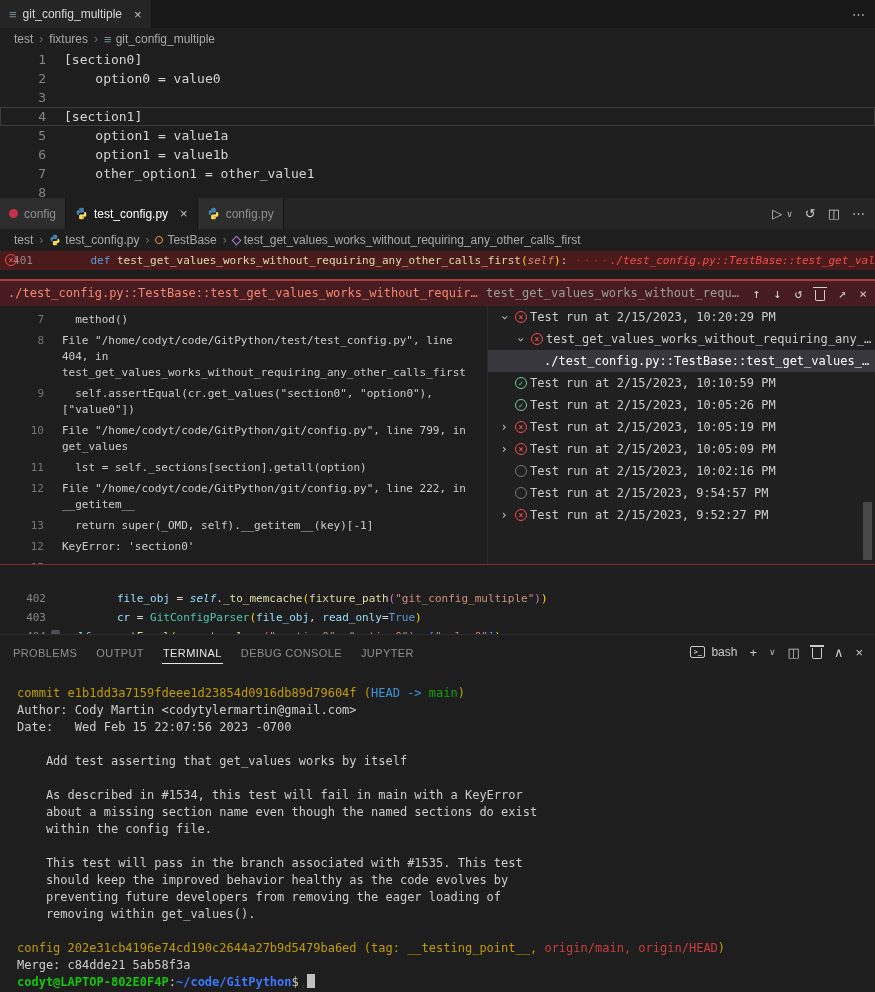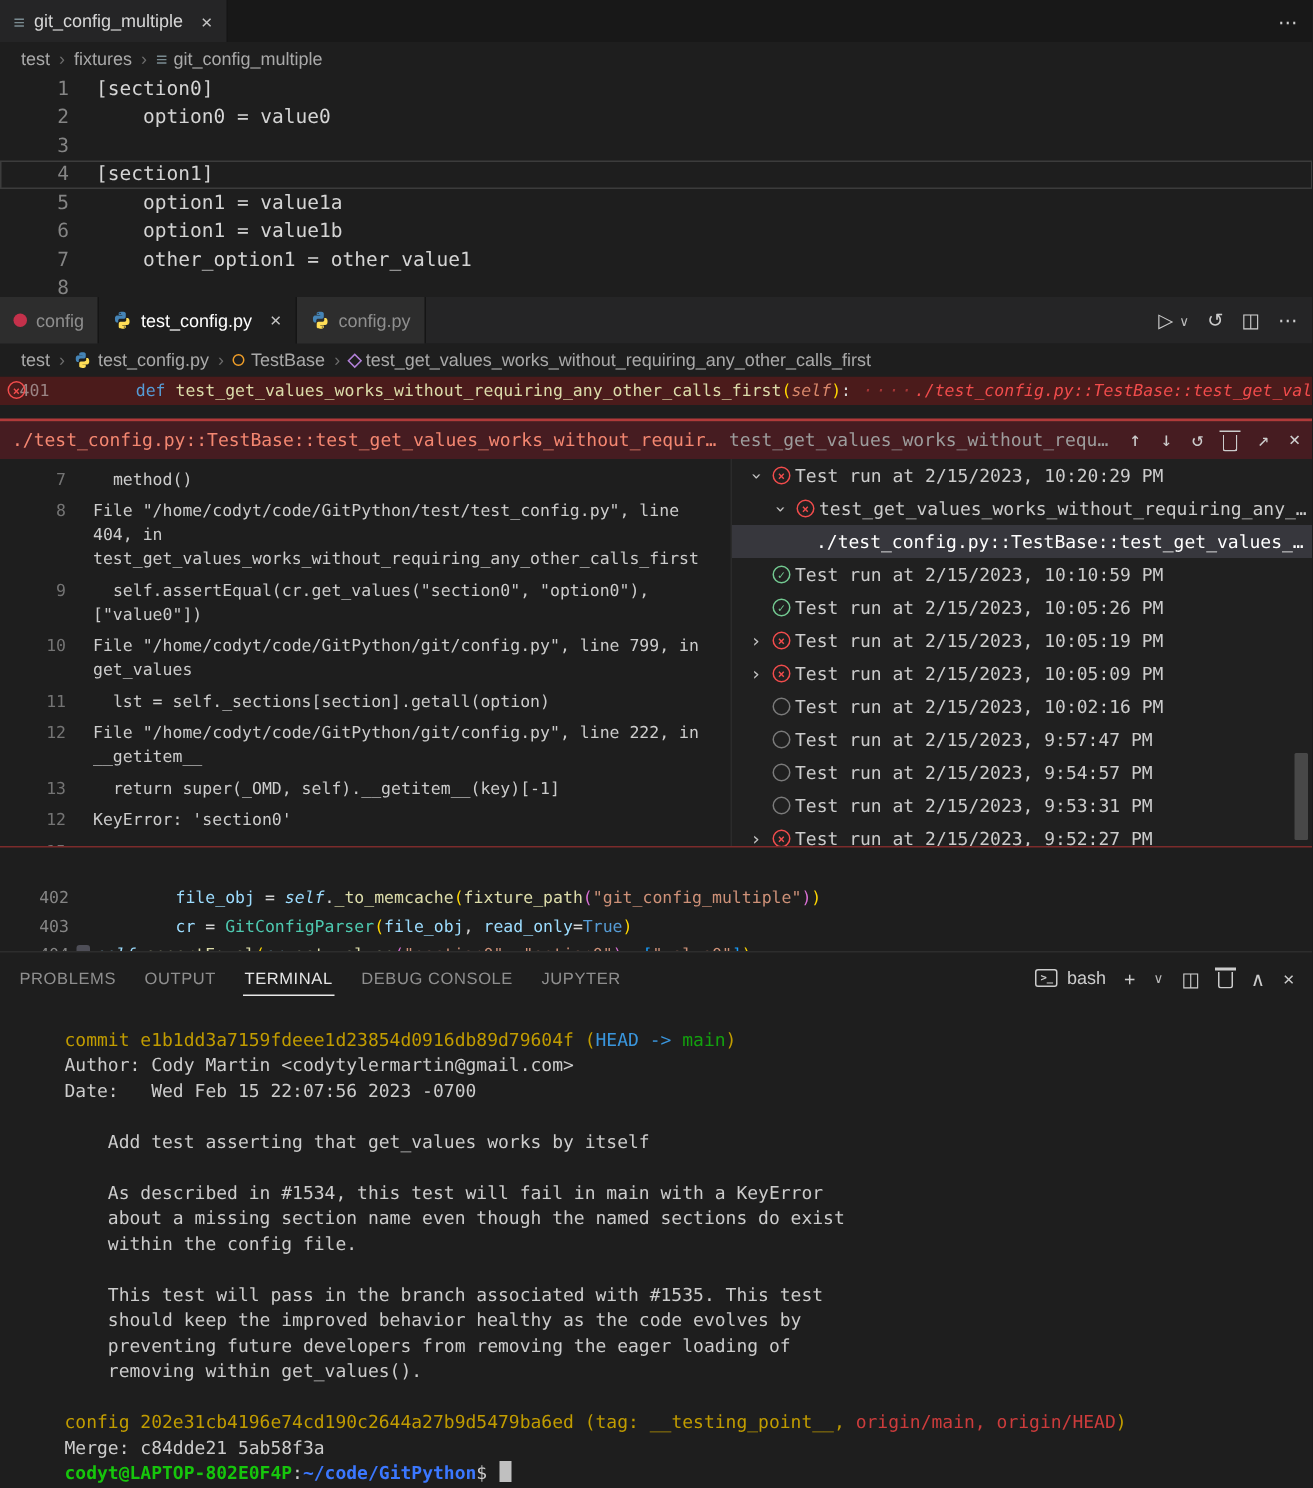--- a/index.html
+++ b/index.html
@@ -80,21 +80,21 @@
   .panel-header{display:flex;align-items:center;height:34px;padding:0 12px;flex:none}
   .ptab{font-size:11px;letter-spacing:.4px;color:#8f8f8f;margin-right:17px;padding:6px 1px 4px;border-bottom:1px solid transparent;text-transform:uppercase}
   .ptab.active{color:#e7e7e7;border-bottom-color:#e7e7e7}
   .panel-actions{margin-left:auto;display:flex;align-items:center;gap:12px;color:#cccccc;font-size:13px}
   .shell-item{display:flex;align-items:center;gap:6px;font-size:12px;color:#cccccc}
   .term-glyph{width:15px;height:12px;border:1px solid #cccccc;border-radius:2px;font:bold 7px/10px "DejaVu Sans Mono",monospace;text-align:center;color:#cccccc}
   .trash{width:10px;height:11px;border:1px solid #cccccc;border-top:none;border-radius:0 0 2px 2px;position:relative;margin-top:3px}
   .trash::before{content:"";position:absolute;top:-3px;left:-3px;right:-3px;height:1.5px;background:#cccccc}
   .mini{font-size:9px;color:#bbbbbb}
 
-  .terminal{flex:1;padding:16px 10px 0 43px;font:12px/17px "DejaVu Sans Mono",monospace;overflow:hidden}
+  .terminal{flex:1;padding:16px 10px 0 17px;font:12px/17px "DejaVu Sans Mono",monospace;overflow:hidden}
   .tline{height:17px;white-space:pre}
   .tk-tfg{color:#cccccc}.tk-ty{color:#c19c00}.tk-tc{color:#3a96dd}.tk-tg{color:#13a10e}
   .tk-tgb{color:#16c60c;font-weight:bold}.tk-tbb{color:#3b78ff;font-weight:bold}.tk-tr{color:#cd3c3c}
   .cursor{display:inline-block;width:8px;height:14px;background:#c0c0c0;vertical-align:-2px;margin-left:1px}
 </style>
 </head>
 <body>
 
 <div class="window">
 
@@ -304,35 +304,21 @@
                 <span class="ticon">
                   <span class="circ unset"></span>
                 </span>
                 <span class="tlabel">Test run at 2/15/2023, 10:02:16 PM</span>
               </div>
               <div class="trow" style="padding-left: 8px;">
                 <span class="chev"></span>
                 <span class="ticon">
                   <span class="circ unset"></span>
                 </span>
-                <span class="tlabel">Test run at 2/15/2023, 9:57:47 PM</span>
-              </div>
-              <div class="trow" style="padding-left: 8px;">
-                <span class="chev"></span>
-                <span class="ticon">
-                  <span class="circ unset"></span>
-                </span>
                 <span class="tlabel">Test run at 2/15/2023, 9:54:57 PM</span>
-              </div>
-              <div class="trow" style="padding-left: 8px;">
-                <span class="chev"></span>
-                <span class="ticon">
-                  <span class="circ unset"></span>
-                </span>
-                <span class="tlabel">Test run at 2/15/2023, 9:53:31 PM</span>
               </div>
               <div class="trow" style="padding-left: 8px;">
                 <span class="chev">›</span>
                 <span class="ticon">
                   <span class="circ fail">×</span>
                 </span>
                 <span class="tlabel">Test run at 2/15/2023, 9:52:27 PM</span>
               </div>
             </div>
           <div class="scroll-thumb"></div>

